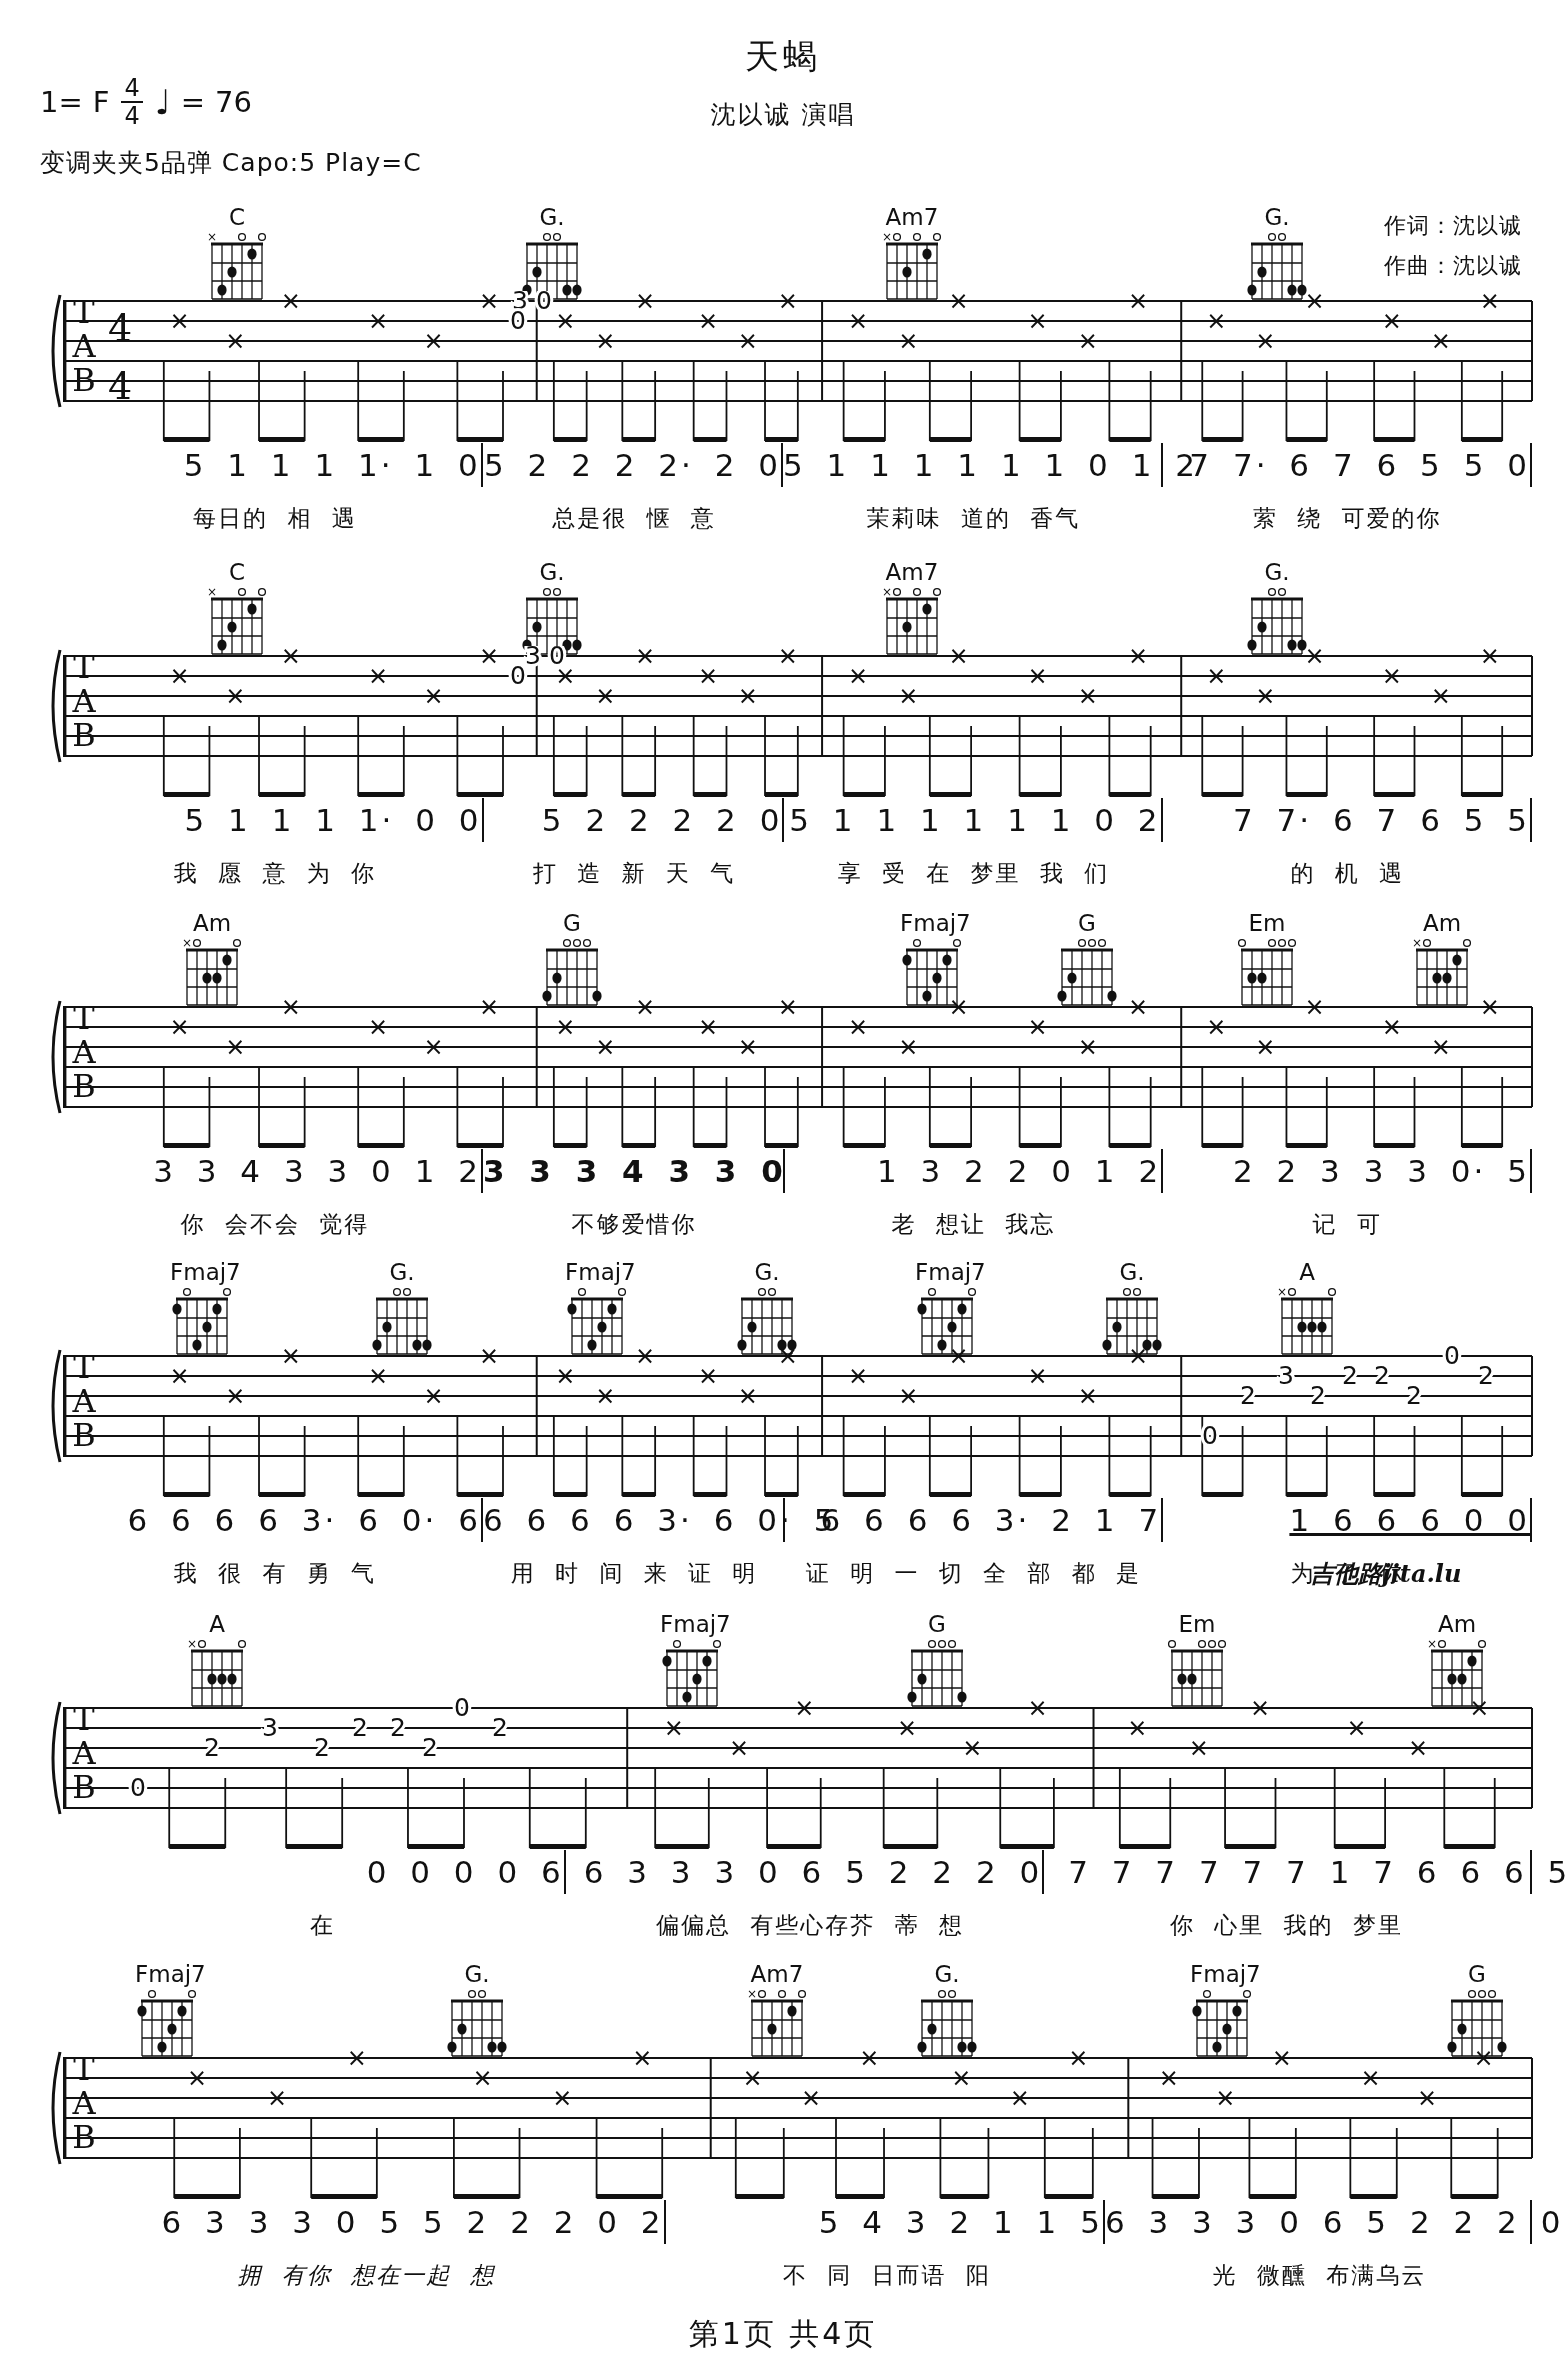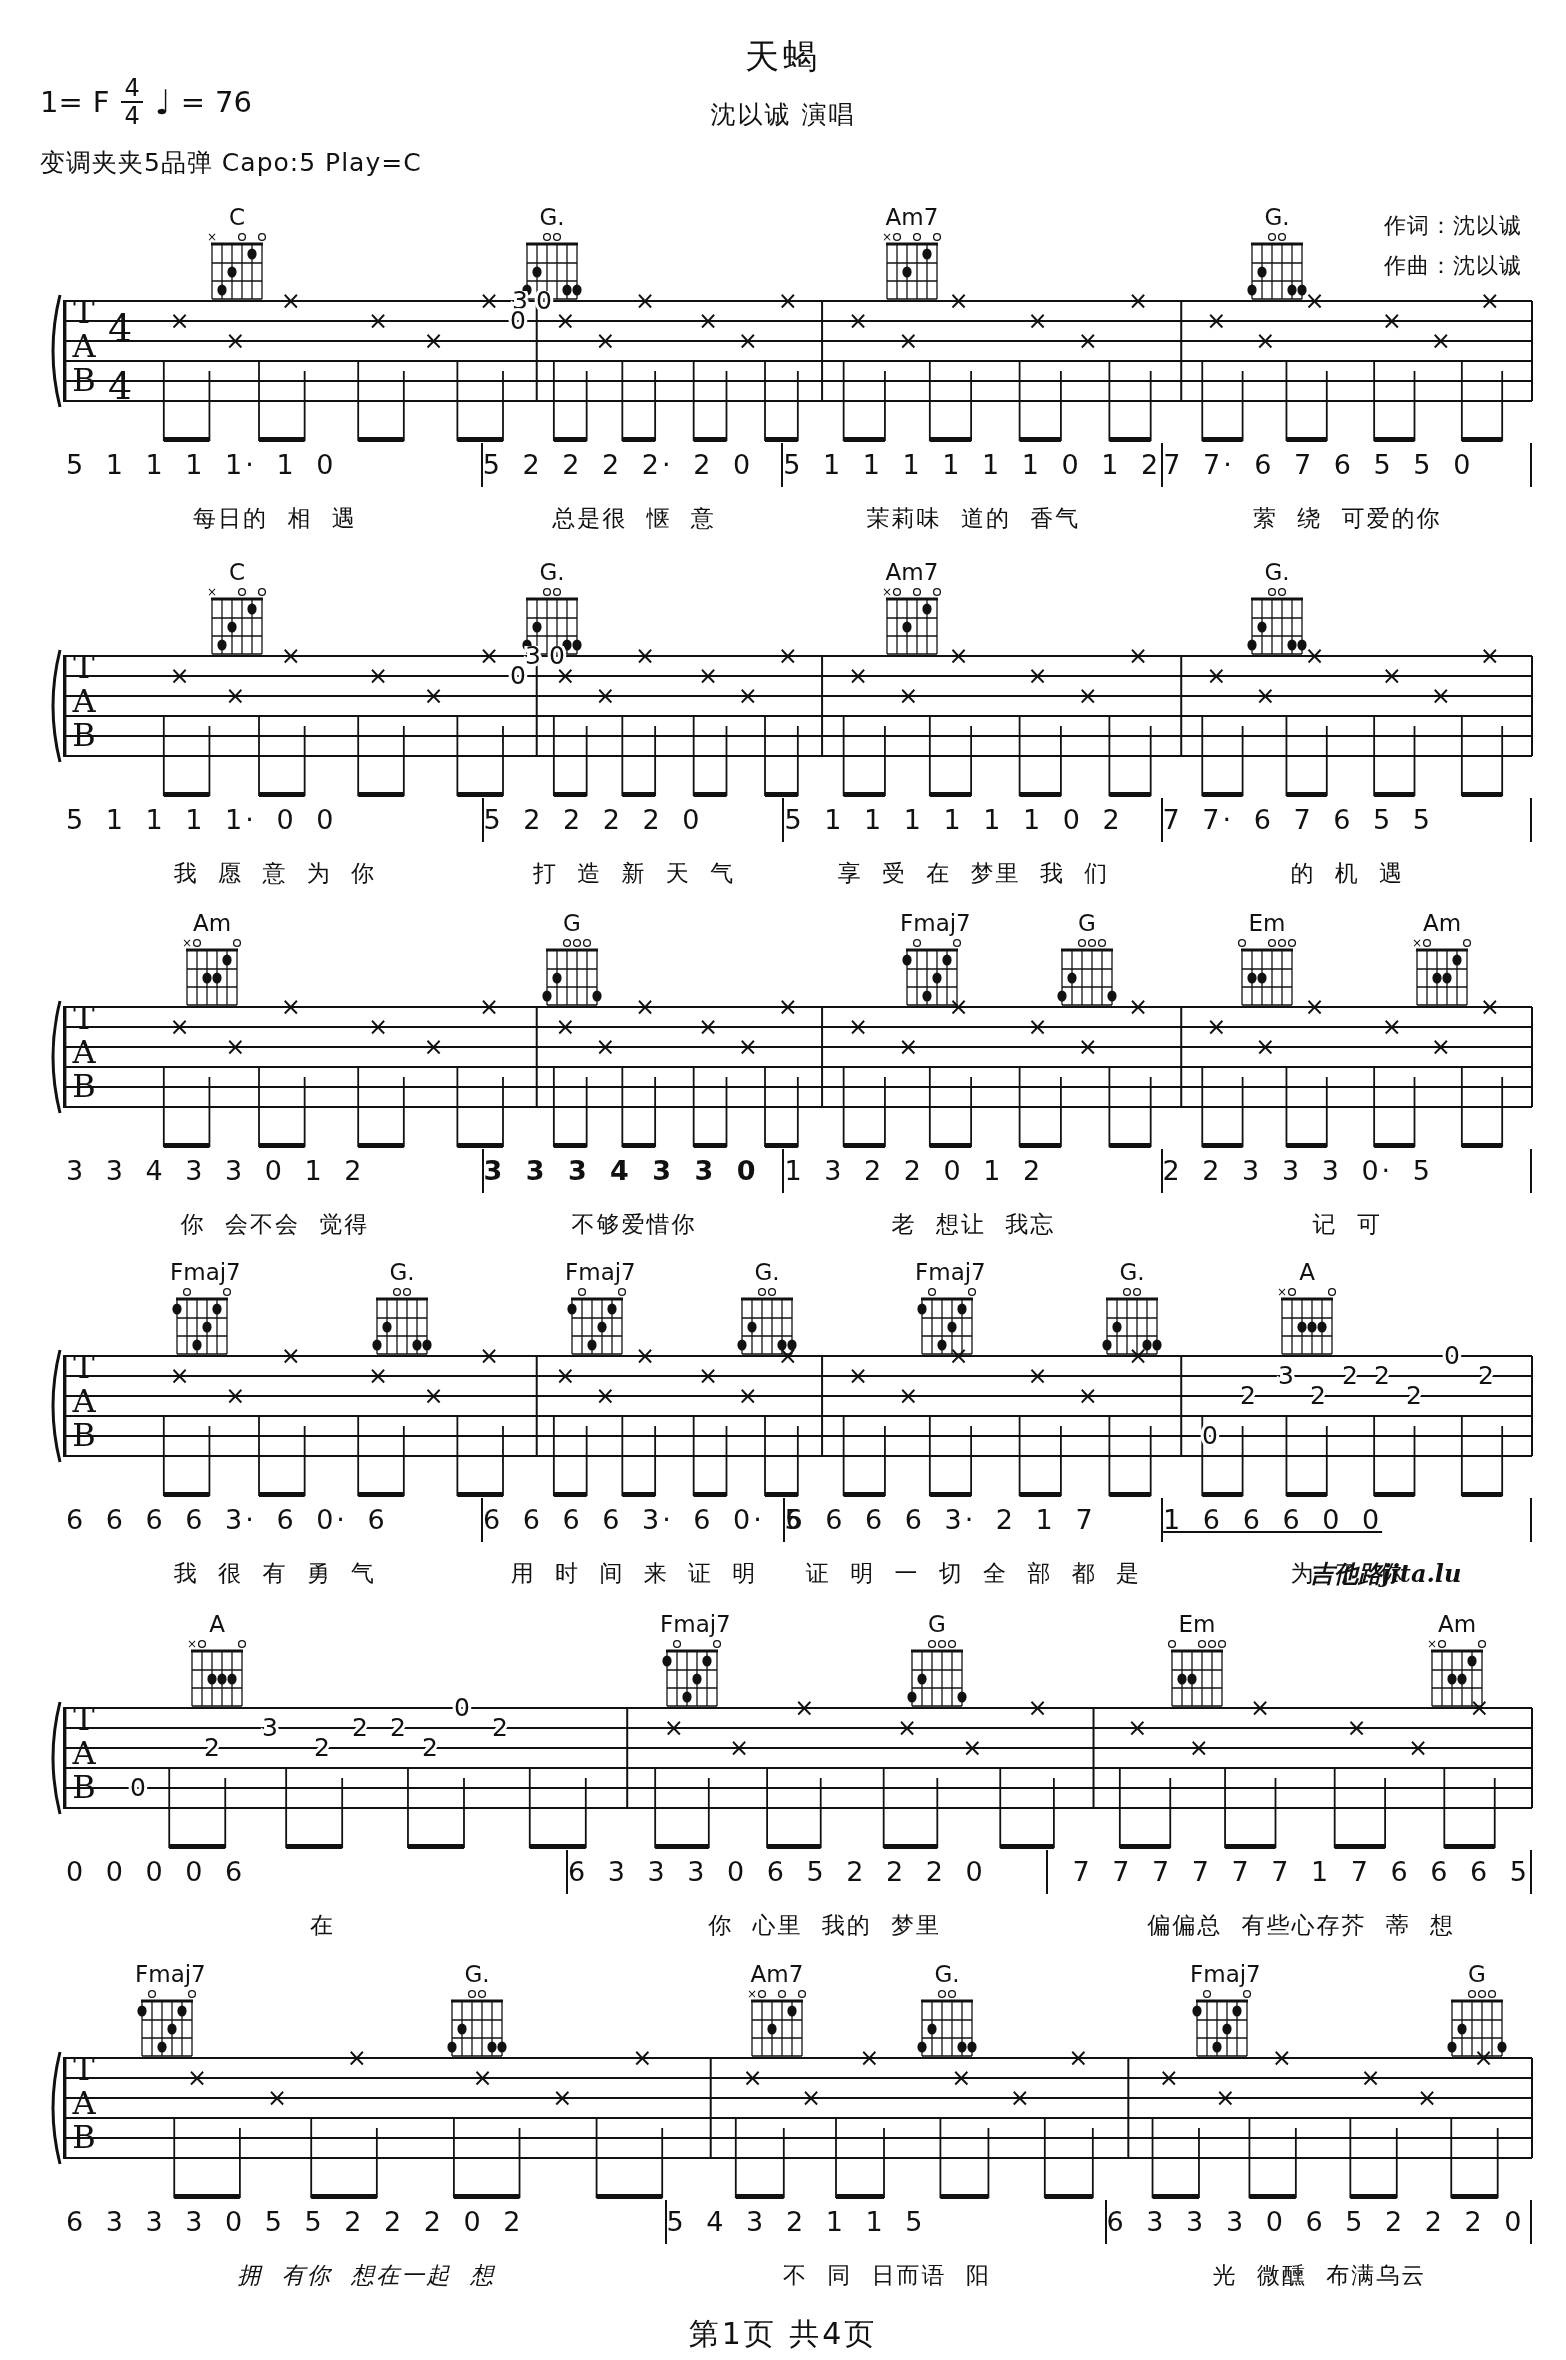--- a/index.html
+++ b/index.html
@@ -18,21 +18,21 @@
   .performer{position:absolute;top:98px;left:0;width:100%;text-align:center;font-size:25px;letter-spacing:2px;}
   .credits{position:absolute;top:206px;right:44px;font-size:22px;line-height:40px;text-align:left;letter-spacing:1px;}
   
   .system{position:absolute;left:20px;width:1526px;height:350px;}
   .chord{position:absolute;top:0;width:64px;text-align:center;}
   .chord-name{font-size:23px;line-height:24px;font-family:"DejaVu Sans",sans-serif;}
   .staff-svg{position:absolute;left:0;}
   .numbers-row,.lyrics-row{position:absolute;left:46px;width:1466px;display:flex;}
   .numbers-row{top:238px;height:50px;}
   .lyrics-row{top:298px;height:34px;}
-  .num-cell{font-size:27px;text-align:left;letter-spacing:3px;word-spacing:8px;
+  .num-cell{font-size:31px;text-align:right;letter-spacing:3px;word-spacing:8px;
             border-right:2px solid #111;height:44px;line-height:44px;white-space:nowrap;overflow:visible;}
   .num-cell:last-child{border-right:2px solid #111;}
   .lyr-cell{font-size:23px;text-align:center;word-spacing:10px;letter-spacing:2px;white-space:nowrap;}
   .watermark{position:absolute;font-size:24px;font-style:italic;font-weight:bold;
              font-family:"DejaVu Serif",serif;white-space:nowrap;}
   .footer{position:absolute;top:2314px;left:0;width:100%;text-align:center;font-size:30px;letter-spacing:3px;}
 </style>
 </head>
 <body>
 
@@ -1025,22 +1025,22 @@
           <text x="442" y="18" font-size="25" text-anchor="middle" fill="#111" style="paint-order:stroke;stroke:#fff;stroke-width:6">0</text>
           <text x="480" y="38" font-size="25" text-anchor="middle" fill="#111" style="paint-order:stroke;stroke:#fff;stroke-width:6">2</text>
         </svg>
         <div class="numbers-row">
           <div class="num-cell" style="width: 35%;">0 0 0 0 6</div>
           <div class="num-cell" style="width: 33.5%;">6 3 3 3 0 6 5 2 2 2 0</div>
           <div class="num-cell" style="width: 31.5%; padding-left: 24px;">7 7 7 7 7 7 1 7 6 6 6 5</div>
         </div>
         <div class="lyrics-row">
           <div class="lyr-cell" style="width: 35%;">在</div>
+          <div class="lyr-cell" style="width: 31.5%;">偏偏总 有些心存芥 蒂 想</div>
           <div class="lyr-cell" style="width: 33.5%;">你 心里   我的 梦里</div>
-          <div class="lyr-cell" style="width: 31.5%;">偏偏总 有些心存芥 蒂 想</div>
         </div>
       </section>
       <section class="system" style="top: 1962px;">
         <div class="chord" style="left: 115px;"><div class="chord-name">Fmaj7</div><svg width="64" height="76">
             <circle cx="17" cy="8" r="3.4" fill="none" stroke="#111" stroke-width="1.3"></circle>
             <circle cx="57" cy="8" r="3.4" fill="none" stroke="#111" stroke-width="1.3"></circle>
             <rect x="6" y="13.5" width="52" height="3" fill="#111"></rect>
             <line x1="7" y1="34" x2="57" y2="34" stroke="#111" stroke-width="1.6"></line>
             <line x1="7" y1="52" x2="57" y2="52" stroke="#111" stroke-width="1.6"></line>
             <line x1="7" y1="70" x2="57" y2="70" stroke="#111" stroke-width="1.6"></line>

